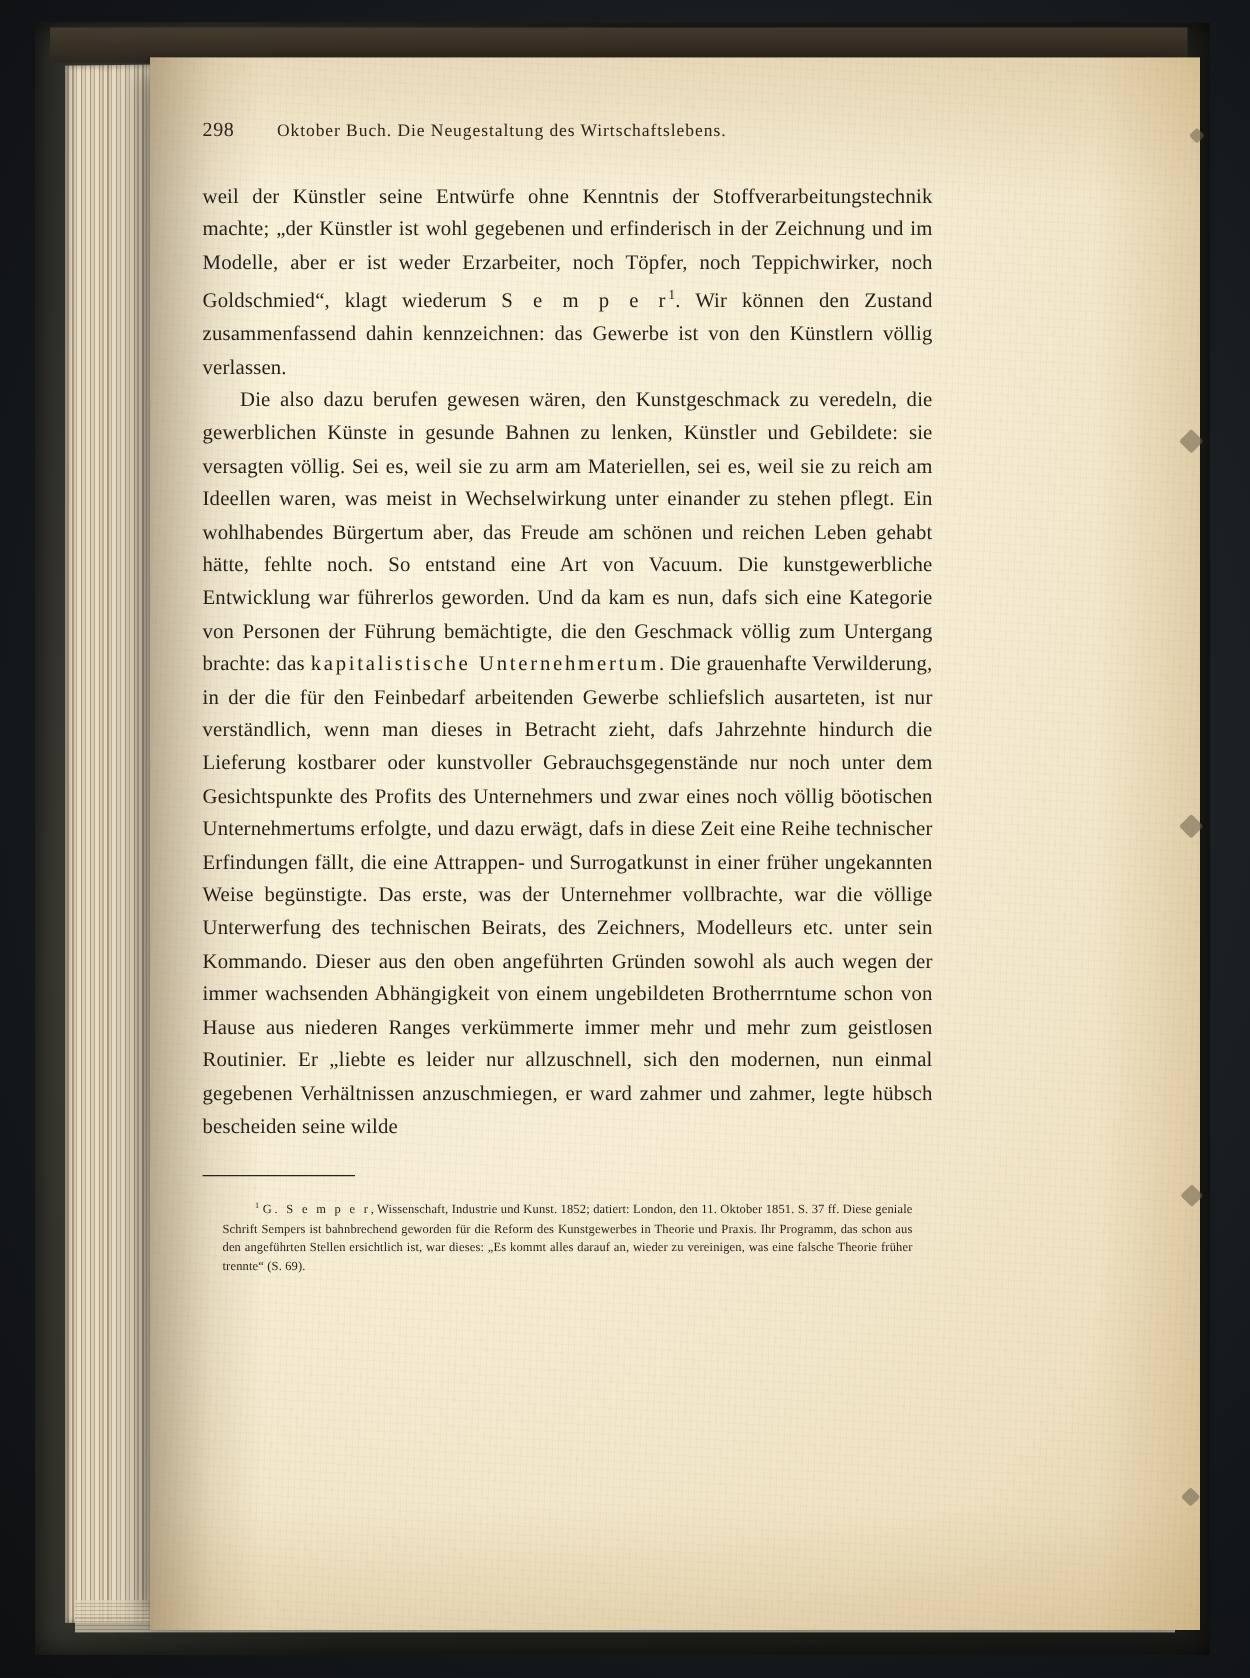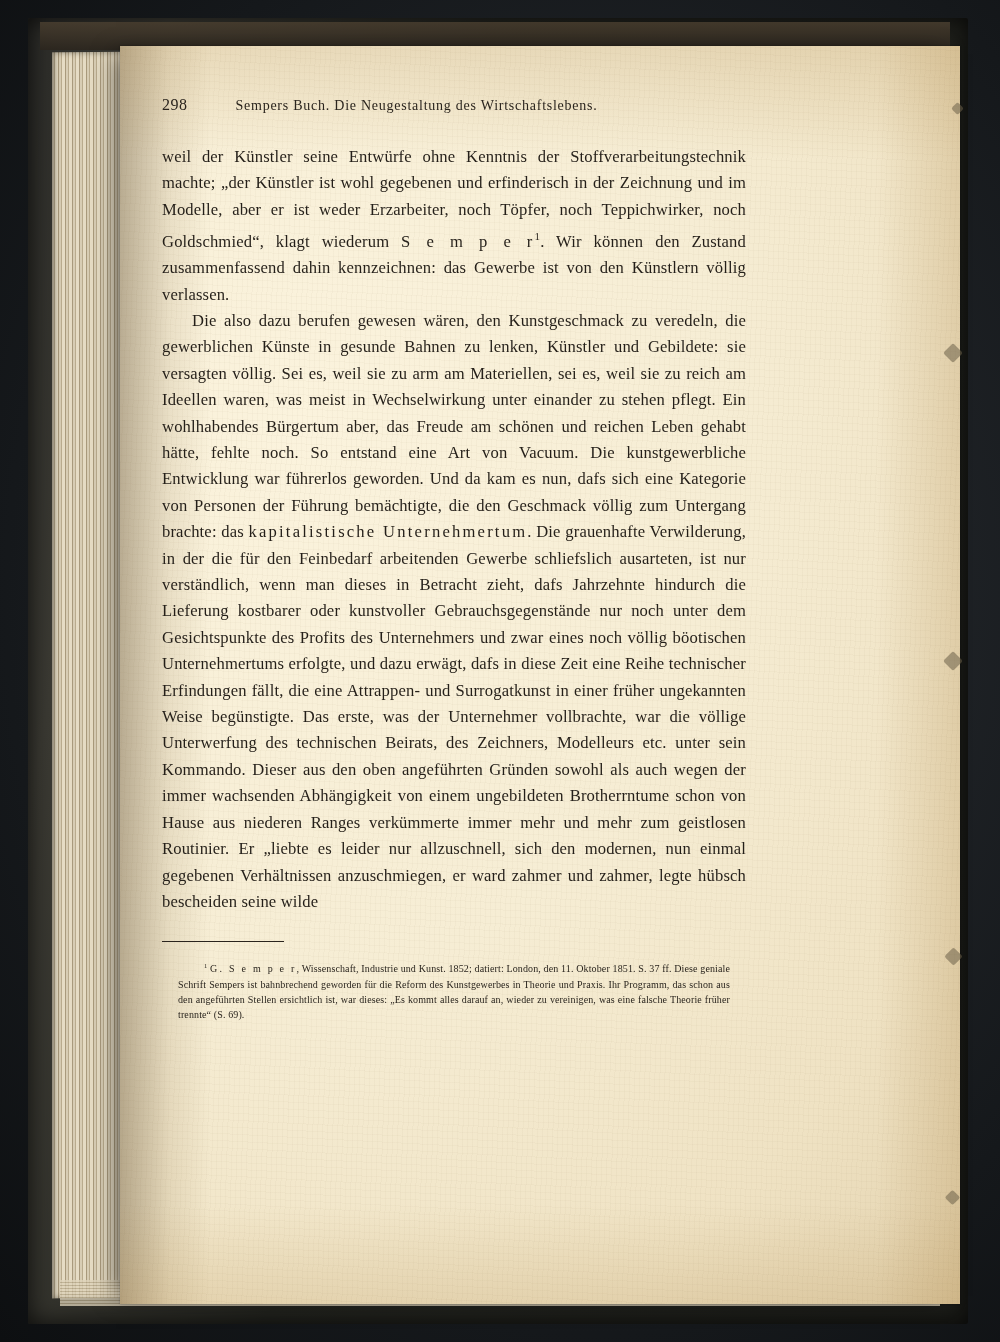--- a/index.html
+++ b/index.html
@@ -130,21 +130,21 @@
     display: flex;
     align-items: baseline;
     font-size: 14.5px;
     letter-spacing: 0.6px;
     margin-bottom: 30px;
     color: #2a241d;
   }
   .runhead .folio {
     font-size: 16px;
     letter-spacing: 0.5px;
-    margin-right: 48px;
+    margin-right: 34px;
   }
   .runhead .title {
     font-size: 14px;
     letter-spacing: 0.75px;
   }
 
   p.body {
     margin: 0;
     font-size: 16.6px;
     line-height: 26.4px;
@@ -206,21 +206,21 @@
     <div class="punch p2"></div>
     <div class="punch p3"></div>
     <div class="punch p4"></div>
     <div class="punch p5"></div>
   </div>
 
   <div class="textblock">
 
     <div class="runhead">
       <span class="folio">298</span>
-      <span class="title">Sempers Buch.  Die Neugestaltung des Wirtschaftslebens.</span>
+      <span class="title">Oktober Buch.  Die Neugestaltung des Wirtschaftslebens.</span>
     </div>
 
     <p class="body">
       <span>weil der Künstler seine Entwürfe ohne Kenntnis der Stoffverarbeitungstechnik machte; „der Künstler ist wohl gegebenen und erfinderisch in der Zeichnung und im Modelle, aber er ist weder Erzarbeiter, noch Töpfer, noch Teppichwirker, noch Goldschmied“, klagt wiederum</span>
       <span class="sp">S e m p e r</span><sup>1</sup><span>. Wir können den Zustand zusammenfassend dahin kennzeichnen: das Gewerbe ist von den Künstlern völlig verlassen.</span>
     </p>
 
     <p class="body indent">
       <span>Die also dazu berufen gewesen wären, den Kunstgeschmack zu veredeln, die gewerblichen Künste in gesunde Bahnen zu lenken, Künstler und Gebildete: sie versagten völlig. Sei es, weil sie zu arm am Materiellen, sei es, weil sie zu reich am Ideellen waren, was meist in Wechselwirkung unter einander zu stehen pflegt. Ein wohlhabendes Bürgertum aber, das Freude am schönen und reichen Leben gehabt hätte, fehlte noch. So entstand eine Art von Vacuum. Die kunstgewerbliche Entwicklung war führerlos geworden. Und da kam es nun, dafs sich eine Kategorie von Personen der Führung bemächtigte, die den Geschmack völlig zum Untergang brachte: das </span><span class="sp">kapitalistische Unternehmertum</span><span>. Die grauenhafte Verwilderung, in der die für den Feinbedarf arbeitenden Gewerbe schliefslich ausarteten, ist nur verständlich, wenn man dieses in Betracht zieht, dafs Jahrzehnte hindurch die Lieferung kostbarer oder kunstvoller Gebrauchsgegenstände nur noch unter dem Gesichtspunkte des Profits des Unternehmers und zwar eines noch völlig böotischen Unternehmertums erfolgte, und dazu erwägt, dafs in diese Zeit eine Reihe technischer Erfindungen fällt, die eine Attrappen- und Surrogatkunst in einer früher ungekannten Weise begünstigte. Das erste, was der Unternehmer vollbrachte, war die völlige Unterwerfung des technischen Beirats, des Zeichners, Modelleurs etc. unter sein Kommando. Dieser aus den oben angeführten Gründen sowohl als auch wegen der immer wachsenden Abhängigkeit von einem ungebildeten Brotherrntume schon von Hause aus niederen Ranges verkümmerte immer mehr und mehr zum geistlosen Routinier. Er „liebte es leider nur allzuschnell, sich den modernen, nun einmal gegebenen Verhältnissen anzuschmiegen, er ward zahmer und zahmer, legte hübsch bescheiden seine wilde</span>
     </p>

